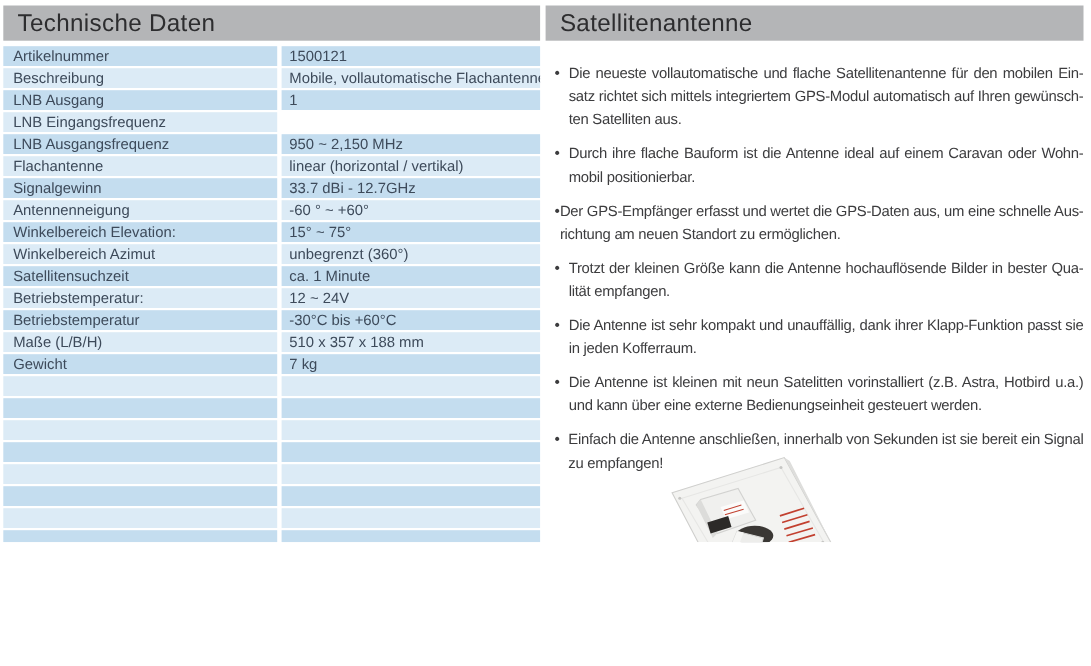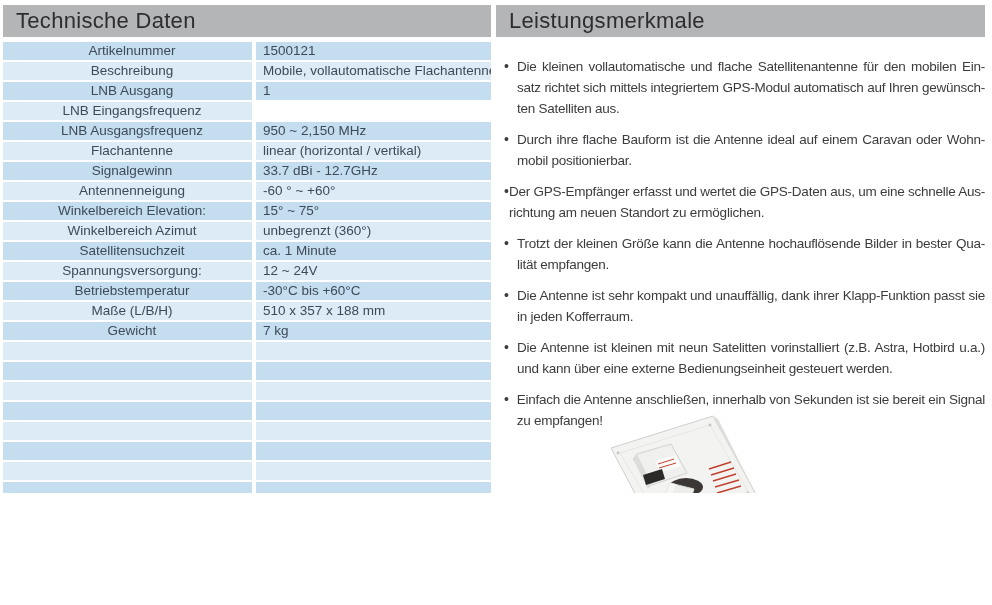--- a/index.html
+++ b/index.html
@@ -9,21 +9,21 @@
   
   .panel-header{height:32px;background:var(--header_bg,#b4b5b7);display:flex;align-items:center;
                 padding-left:13px;font-size:22px;color:var(--title_text,#2d2d2f);letter-spacing:.3px;}
 
   
   .left-panel{position:absolute;left:3px;top:5px;width:488px;}
   .spec-body{margin-top:5px;}
   .spec-row{display:flex;height:18px;margin-bottom:2px;}
   .spec-row .cell{line-height:18px;font-size:13.5px;color:var(--table_text,#3d4a5a);
                   overflow:hidden;white-space:nowrap;}
-  .spec-row .label{width:240px;margin-right:4px;padding-left:9px;text-align:center;}
+  .spec-row .label{width:240px;margin-right:4px;padding-left:9px;}
   .spec-row .value{flex:1;padding-left:7px;}
   .spec-row:nth-child(odd) .cell{background:var(--row_dark,#c4ddef);}
   .spec-row:nth-child(even) .cell{background:var(--row_light,#dcebf6);}
 
   
   .right-panel{position:absolute;left:496px;top:5px;width:489px;}
   .features{padding-top:19px;}
   .feature-item{display:flex;margin-bottom:10px;}
   .bullet-dot{width:13px;padding-left:8px;font-size:14px;line-height:21px;
               color:var(--body_text,#3c3c3e);}
@@ -96,21 +96,21 @@
         </div>
         <div class="spec-row">
           <div class="cell label">Winkelbereich Azimut</div>
           <div class="cell value">unbegrenzt (360°)</div>
         </div>
         <div class="spec-row">
           <div class="cell label">Satellitensuchzeit</div>
           <div class="cell value">ca. 1 Minute</div>
         </div>
         <div class="spec-row">
-          <div class="cell label">Spannungsversorgung:</div>
+          <div class="cell label">Betriebstemperatur:</div>
           <div class="cell value">12 ~ 24V</div>
         </div>
         <div class="spec-row">
           <div class="cell label">Betriebstemperatur</div>
           <div class="cell value">-30°C bis +60°C</div>
         </div>
         <div class="spec-row">
           <div class="cell label">Maße (L/B/H)</div>
           <div class="cell value">510 x 357 x 188 mm</div>
         </div>
@@ -168,27 +168,27 @@
         </div>
         <div class="spec-row">
           <div class="cell label"></div>
           <div class="cell value"></div>
         </div>
       </div>
   </div>
 
   <div class="right-panel">
     <div class="panel-header">
-      <span>Leistungsmerkmale</span>
+      <span>Satellitenantenne</span>
     </div>
     <div class="features">
         <div class="feature-item">
           <div class="bullet-dot">•</div>
           <div class="feature-lines">
-            <div class="feature-line just">Die kleinen vollautomatische und flache Satellitenantenne für den mobilen Ein-</div>
+            <div class="feature-line just">Die neueste vollautomatische und flache Satellitenantenne für den mobilen Ein-</div>
             <div class="feature-line just">satz richtet sich mittels integriertem GPS-Modul automatisch auf Ihren gewünsch-</div>
             <div class="feature-line">ten Satelliten aus.</div>
           </div>
         </div>
         <div class="feature-item">
           <div class="bullet-dot">•</div>
           <div class="feature-lines">
             <div class="feature-line just">Durch ihre flache Bauform ist die Antenne ideal auf einem Caravan oder Wohn-</div>
             <div class="feature-line">mobil positionierbar.</div>
           </div>

